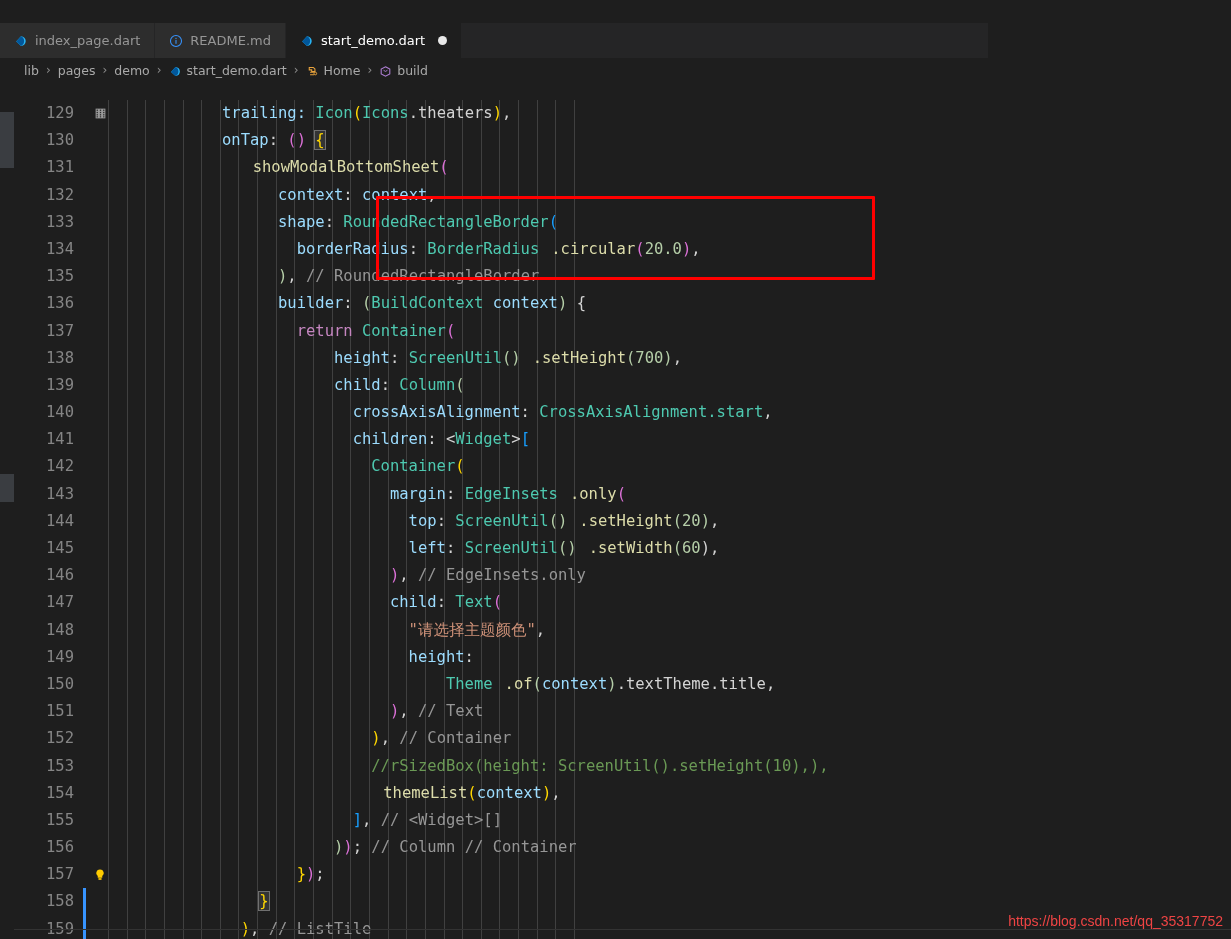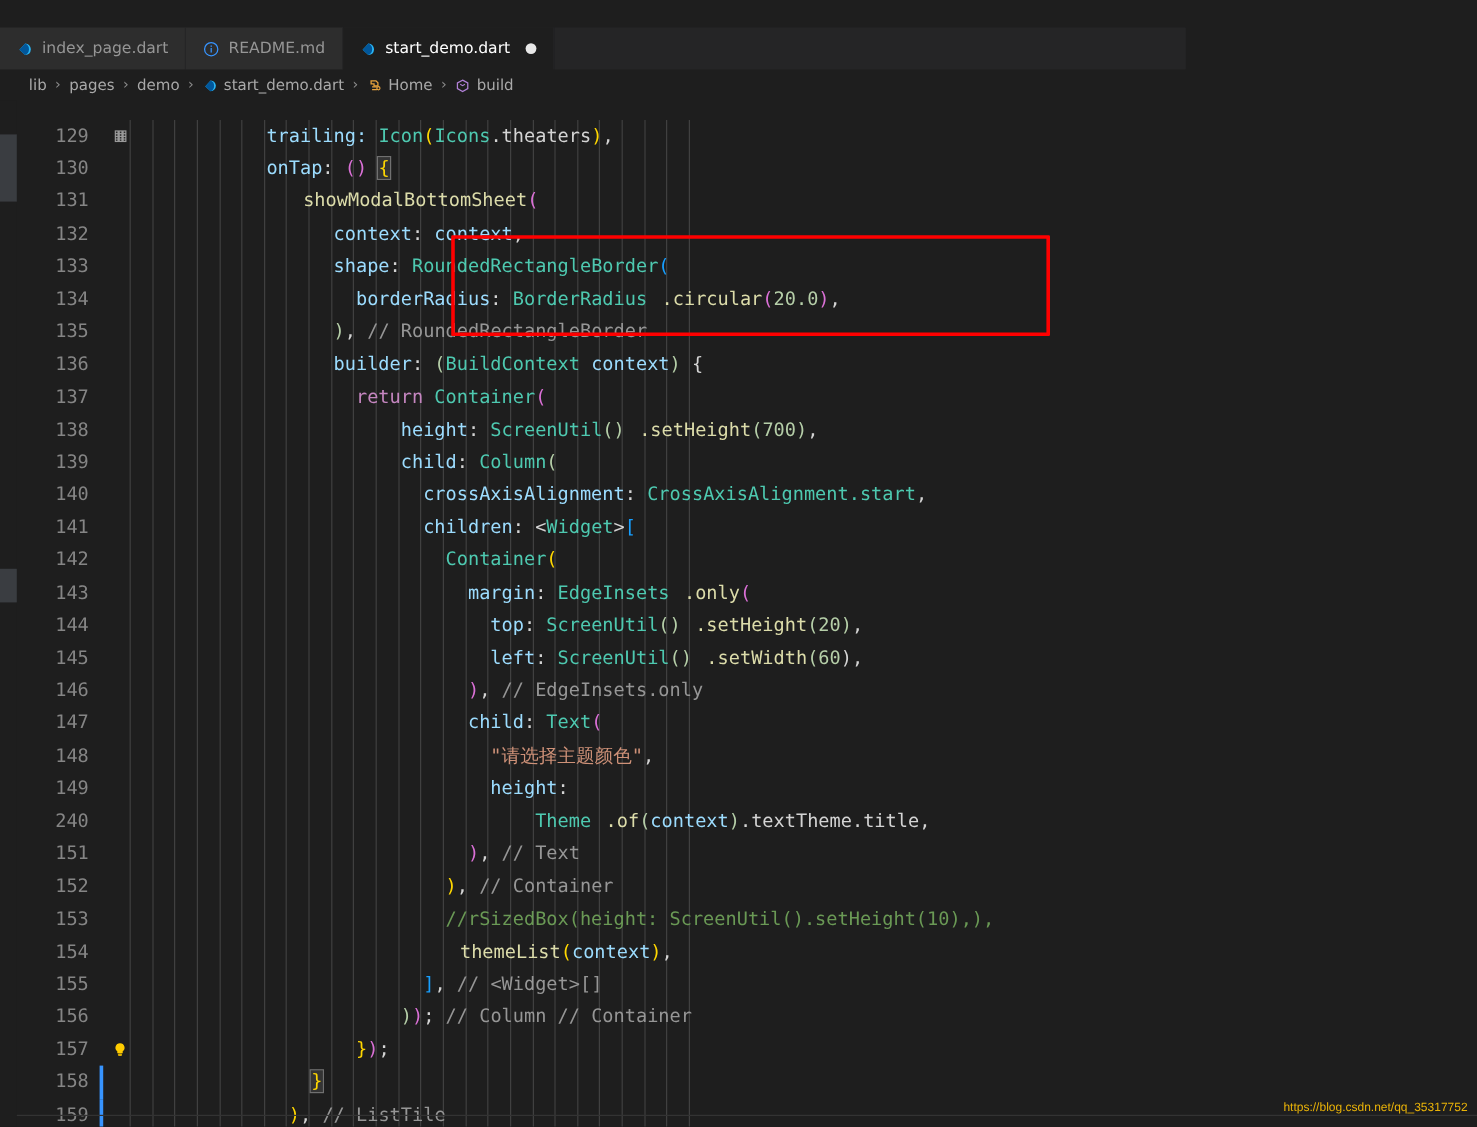--- a/index.html
+++ b/index.html
@@ -115,21 +115,21 @@
 
   
   .redbox {
     position: absolute; border: 3px solid #ff0000; pointer-events: none;
     border-radius: 1px;
   }
 
   
   .watermark {
     position: absolute; right: 8px; bottom: 10px;
-    color: #eab308; font-size: 10px;
+    color: #ef4444; font-size: 14px;
     font-family: "Liberation Sans", sans-serif;
   }
   .bottom-rule {
     position: absolute; left: 14px; right: 0; bottom: 9px; height: 1px;
     background: #333333;
   }
 </style>
 </head>
 <body>
 
@@ -273,21 +273,21 @@
           <div class="line"><div class="lnum">140</div><div class="ltext"><span class="c-prop">                          crossAxisAlignment</span><span class="c-white">: </span><span class="c-type">CrossAxisAlignment</span><span class="c-type">.start</span><span class="c-white">,</span></div></div>
           <div class="line"><div class="lnum">141</div><div class="ltext"><span class="c-prop">                          children</span><span class="c-white">: &lt;</span><span class="c-type">Widget</span><span class="c-white">&gt;</span><span class="c-p3">[</span></div></div>
           <div class="line"><div class="lnum">142</div><div class="ltext"><span class="c-type">                            Container</span><span class="c-p1">(</span></div></div>
           <div class="line"><div class="lnum">143</div><div class="ltext"><span class="c-prop">                              margin</span><span class="c-white">: </span><span class="c-type">EdgeInsets</span><span class="c-fn">.only</span><span class="c-p2">(</span></div></div>
           <div class="line"><div class="lnum">144</div><div class="ltext"><span class="c-prop">                                top</span><span class="c-white">: </span><span class="c-type">ScreenUtil</span><span class="c-num">()</span><span class="c-fn">.setHeight</span><span class="c-num">(</span><span class="c-num">20</span><span class="c-num">)</span><span class="c-white">,</span></div></div>
           <div class="line"><div class="lnum">145</div><div class="ltext"><span class="c-prop">                                left</span><span class="c-white">: </span><span class="c-type">ScreenUtil</span><span class="c-num">()</span><span class="c-fn">.setWidth</span><span class="c-num">(</span><span class="c-num">60</span><span class="c-white">)</span><span class="c-white">,</span></div></div>
           <div class="line"><div class="lnum">146</div><div class="ltext"><span class="c-white">                              </span><span class="c-p2">)</span><span class="c-white">, </span><span class="c-inl">// EdgeInsets.only</span></div></div>
           <div class="line"><div class="lnum">147</div><div class="ltext"><span class="c-prop">                              child</span><span class="c-white">: </span><span class="c-type">Text</span><span class="c-p2">(</span></div></div>
           <div class="line"><div class="lnum">148</div><div class="ltext"><span class="c-str">                                "请选择主题颜色"</span><span class="c-white">,</span></div></div>
           <div class="line"><div class="lnum">149</div><div class="ltext"><span class="c-prop">                                height</span><span class="c-white">:</span></div></div>
-          <div class="line"><div class="lnum">240</div><div class="ltext"><span class="c-type">                                    Theme</span><span class="c-fn">.of</span><span class="c-num">(</span><span class="c-prop">context</span><span class="c-num">)</span><span class="c-white">.textTheme</span><span class="c-white">.title</span><span class="c-white">,</span></div></div>
+          <div class="line"><div class="lnum">150</div><div class="ltext"><span class="c-type">                                    Theme</span><span class="c-fn">.of</span><span class="c-num">(</span><span class="c-prop">context</span><span class="c-num">)</span><span class="c-white">.textTheme</span><span class="c-white">.title</span><span class="c-white">,</span></div></div>
           <div class="line"><div class="lnum">151</div><div class="ltext"><span class="c-white">                              </span><span class="c-p2">)</span><span class="c-white">, </span><span class="c-inl">// Text</span></div></div>
           <div class="line"><div class="lnum">152</div><div class="ltext"><span class="c-white">                            </span><span class="c-p1">)</span><span class="c-white">, </span><span class="c-inl">// Container</span></div></div>
           <div class="line"><div class="lnum">153</div><div class="ltext"><span class="c-cmt">                            //rSizedBox(height: ScreenUtil().setHeight(10),),</span></div></div>
           <div class="line"><div class="lnum">154</div><div class="ltext"><span class="c-fn">                            themeList</span><span class="c-p1">(</span><span class="c-prop">context</span><span class="c-p1">)</span><span class="c-white">,</span></div></div>
           <div class="line"><div class="lnum">155</div><div class="ltext"><span class="c-white">                          </span><span class="c-p3">]</span><span class="c-white">, </span><span class="c-inl">// &lt;Widget&gt;[]</span></div></div>
           <div class="line"><div class="lnum">156</div><div class="ltext"><span class="c-white">                        </span><span class="c-num">)</span><span class="c-p2">)</span><span class="c-white">; </span><span class="c-inl">// Column // Container</span></div></div>
           <div class="line"><div class="lnum">157</div><div class="glyph"><svg width="14" height="14" viewBox="0 0 16 16">
                 <path d="M8 1.6 A4.2 4.2 0 0 0 5.4 9.2 V11 h5.2 V9.2 A4.2 4.2 0 0 0 8 1.6 Z" fill="#ffcc00"></path>
                 <rect x="6.2" y="11.4" width="3.6" height="2.2" rx="0.6" fill="#d9ad00"></rect>
               </svg></div><div class="ltext"><span class="c-white">                    </span><span class="c-p1">}</span><span class="c-p2">)</span><span class="c-white">;</span></div></div>

